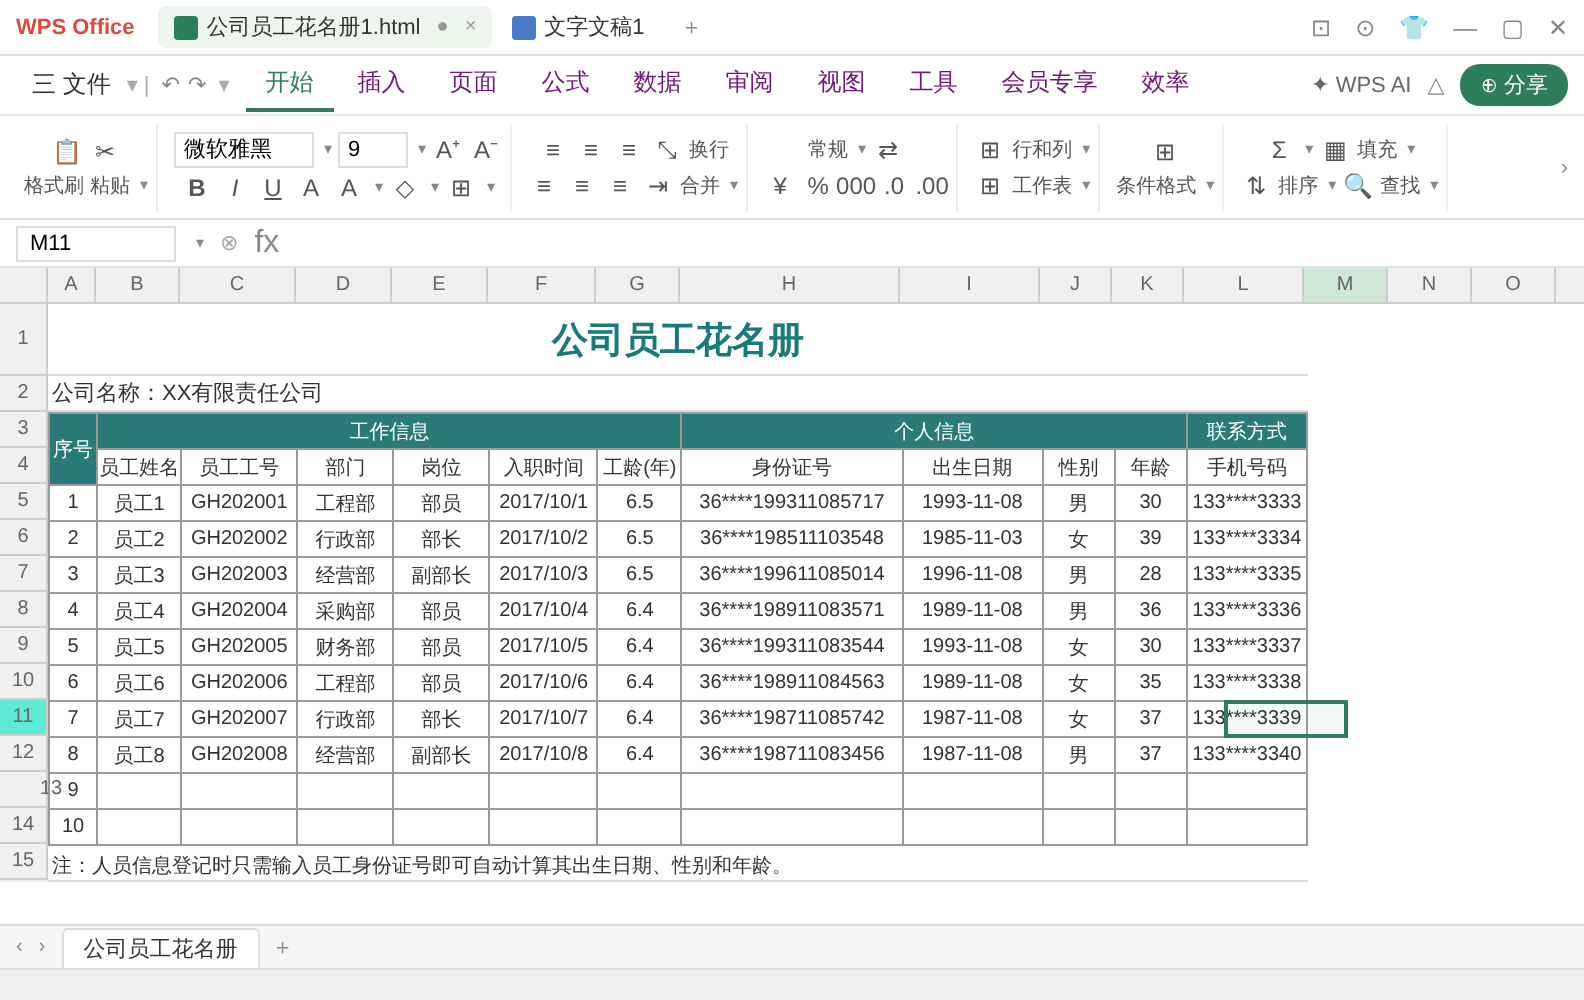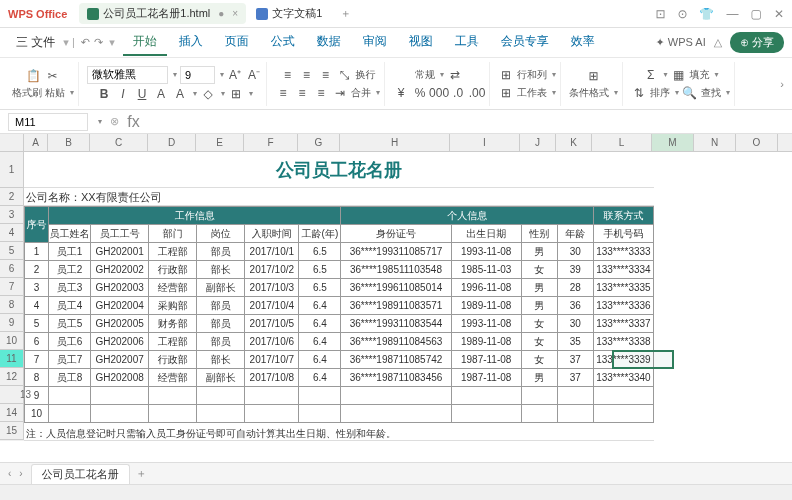--- a/index.html
+++ b/index.html
@@ -8,31 +8,31 @@
 .app-logo{color:#d94b3f;font-weight:bold;font-size:11px;margin-right:12px}
 .tabs{display:flex;flex:1;gap:2px}
 .tab{display:flex;align-items:center;padding:3px 8px;border-radius:4px;gap:4px;font-size:11px}
 .tab.active{background:#eef5ee}
 .tab-icon{width:12px;height:12px;display:inline-block}
 .tab-close{color:#999;font-size:10px;margin-left:4px}
 .win-controls{display:flex;gap:12px;color:#888;font-size:12px}
 .menubar{height:30px;background:#fff;display:flex;align-items:center;padding:0 8px;border-bottom:1px solid #e8e8e8}
 .menu-btn{padding:4px 8px;font-size:12px}
 .menu-tabs{display:flex;gap:2px;margin-left:8px}
-.menu-tab{padding:4px 10px;font-size:12px;color:#0369a1}
+.menu-tab{padding:4px 10px;font-size:12px;color:#701a75}
 .menu-tab.active{color:#2e7d5b;border-bottom:2px solid #2e7d5b}
 .menu-right{margin-left:auto;display:flex;align-items:center;gap:8px}
 .wps-ai{color:#666;font-size:11px}
 .share-btn{background:#2e7d5b;color:#fff;padding:3px 10px;border-radius:10px;font-size:11px}
 .toolbar{height:52px;background:#fff;display:flex;align-items:center;padding:4px 8px;border-bottom:1px solid #e0e0e0;gap:4px}
 .tool-group{display:flex;flex-direction:column;align-items:center;gap:2px;padding:0 4px;border-right:1px solid #eee;height:44px;justify-content:center}
 .tool-row{display:flex;gap:3px;align-items:center}
 .tool-icon{width:16px;height:16px;display:flex;align-items:center;justify-content:center;color:#555;font-size:12px}
 .tool-label{font-size:10px;color:#555}
-.font-select{border:1px solid #ddd;padding:1px 4px;font-size:11px;width:81px;height:18px}
+.font-select{border:1px solid #ddd;padding:1px 4px;font-size:11px;width:70px;height:18px}
 .size-select{border:1px solid #ddd;padding:1px 4px;font-size:11px;width:35px;height:18px}
 .dropdown-caret{font-size:8px;color:#888;margin-left:2px}
 .cellref{height:24px;background:#fff;display:flex;align-items:center;padding:2px 8px;border-bottom:1px solid #e0e0e0;gap:8px}
 .cell-name{border:1px solid #ddd;padding:2px 6px;width:80px;font-size:11px}
 .fx-icon{color:#888;font-size:16px}
 .sheet-area{position:relative;background:#fff;height:380px;overflow:hidden}
 .col-headers{display:flex;background:#f0f0f0;border-bottom:1px solid #ccc;height:18px}
 .corner{width:24px;border-right:1px solid #ccc;background:#f0f0f0}
 .col-h{border-right:1px solid #ccc;text-align:center;font-size:10px;color:#666;line-height:18px}
 .col-h.sel{background:#d0e8d8}

